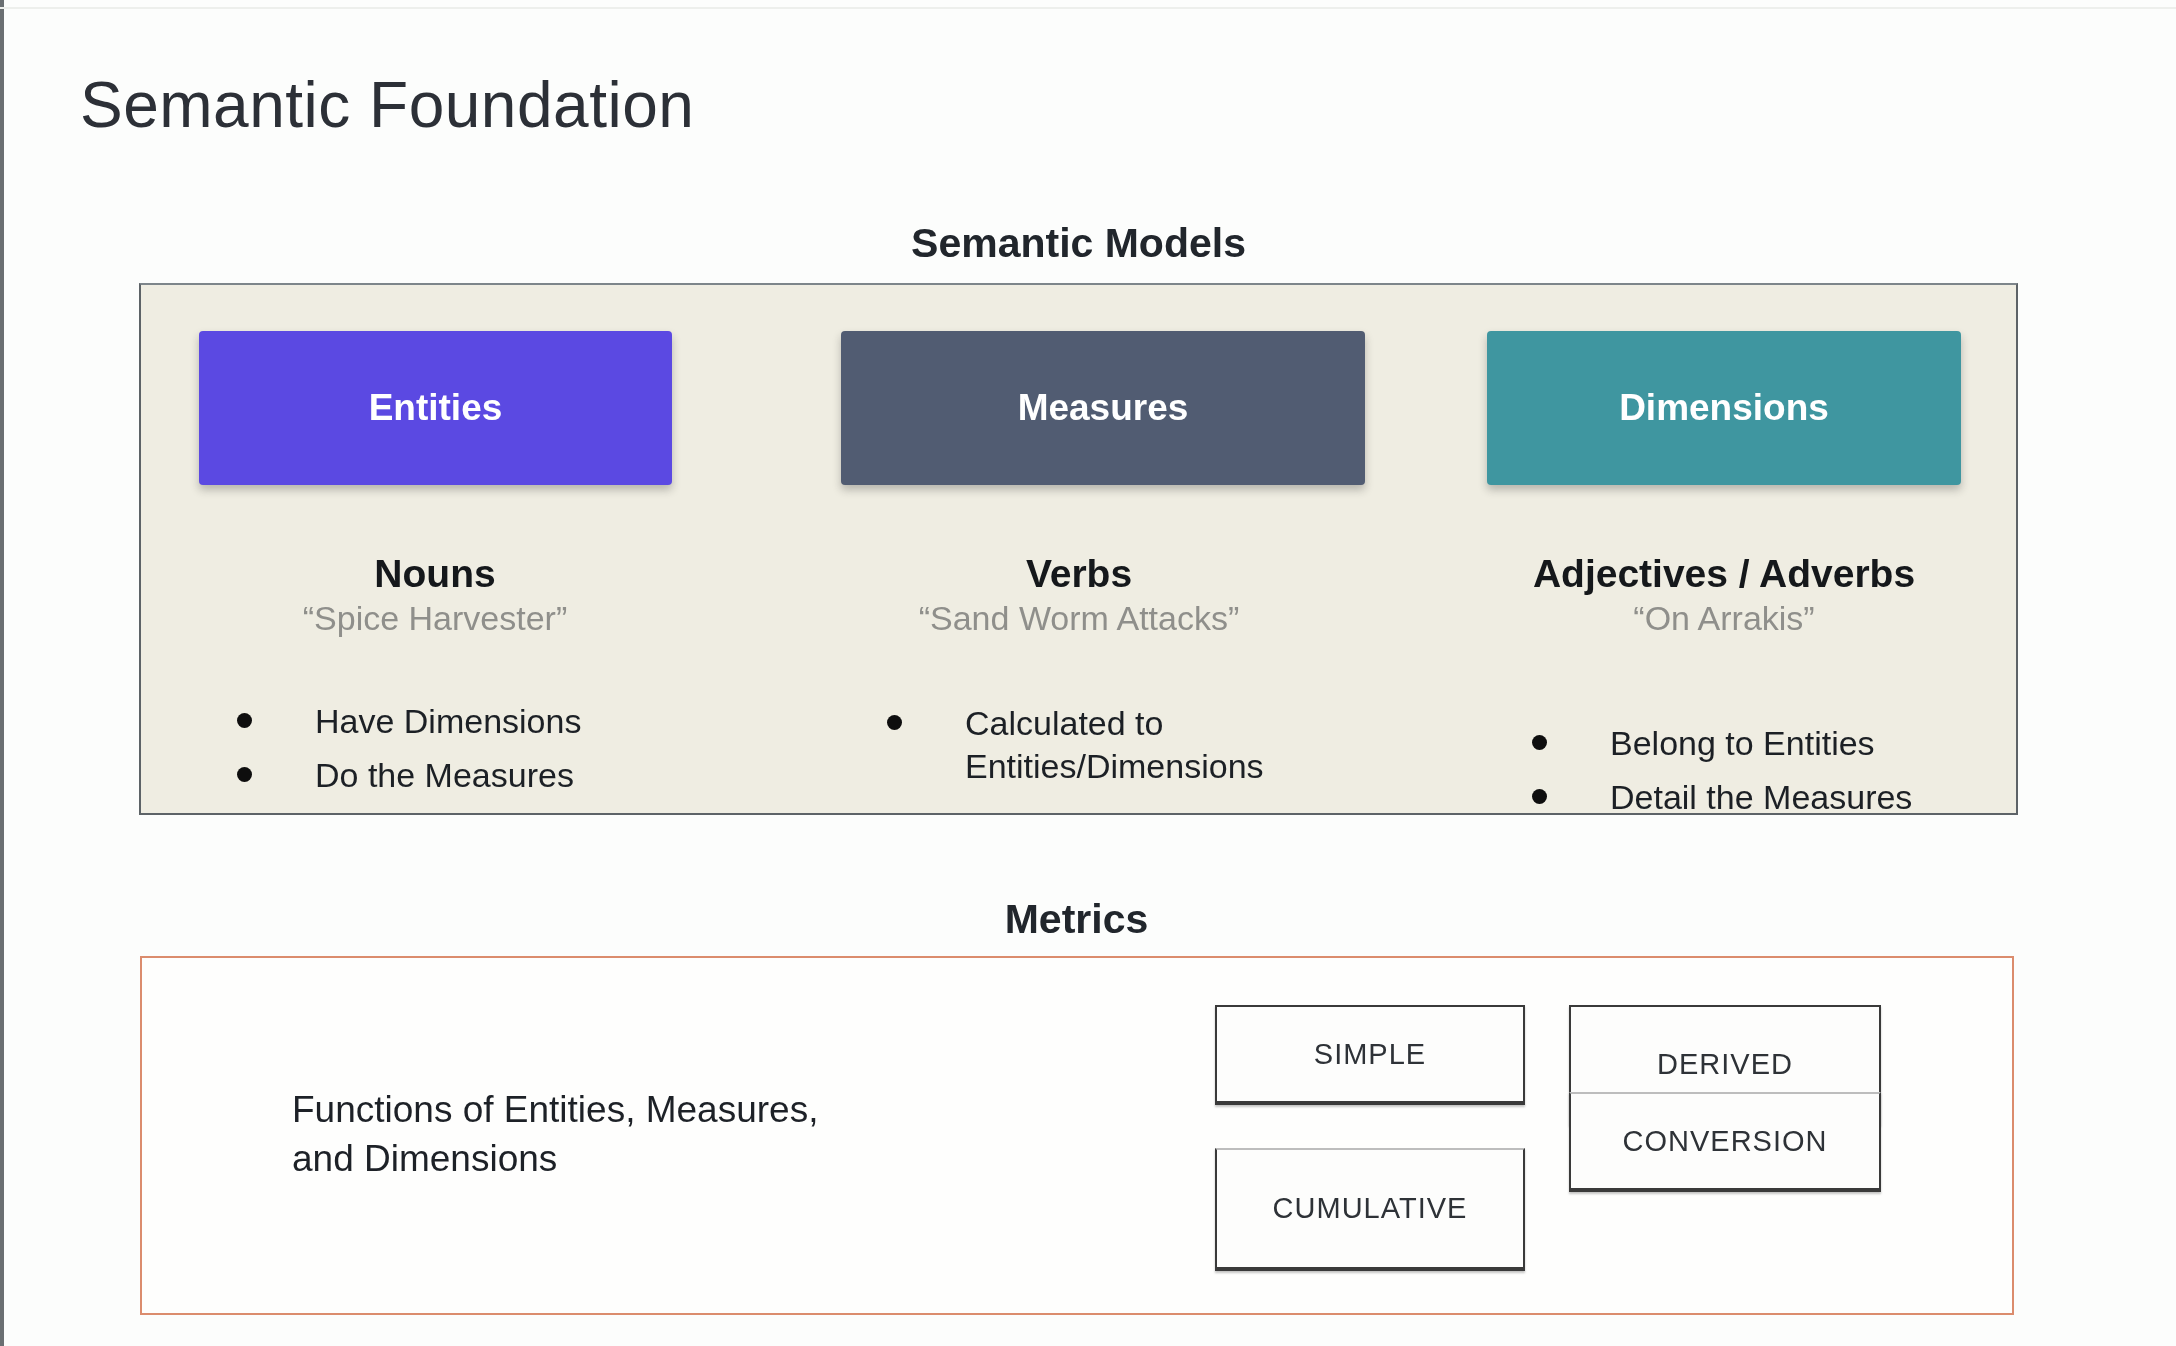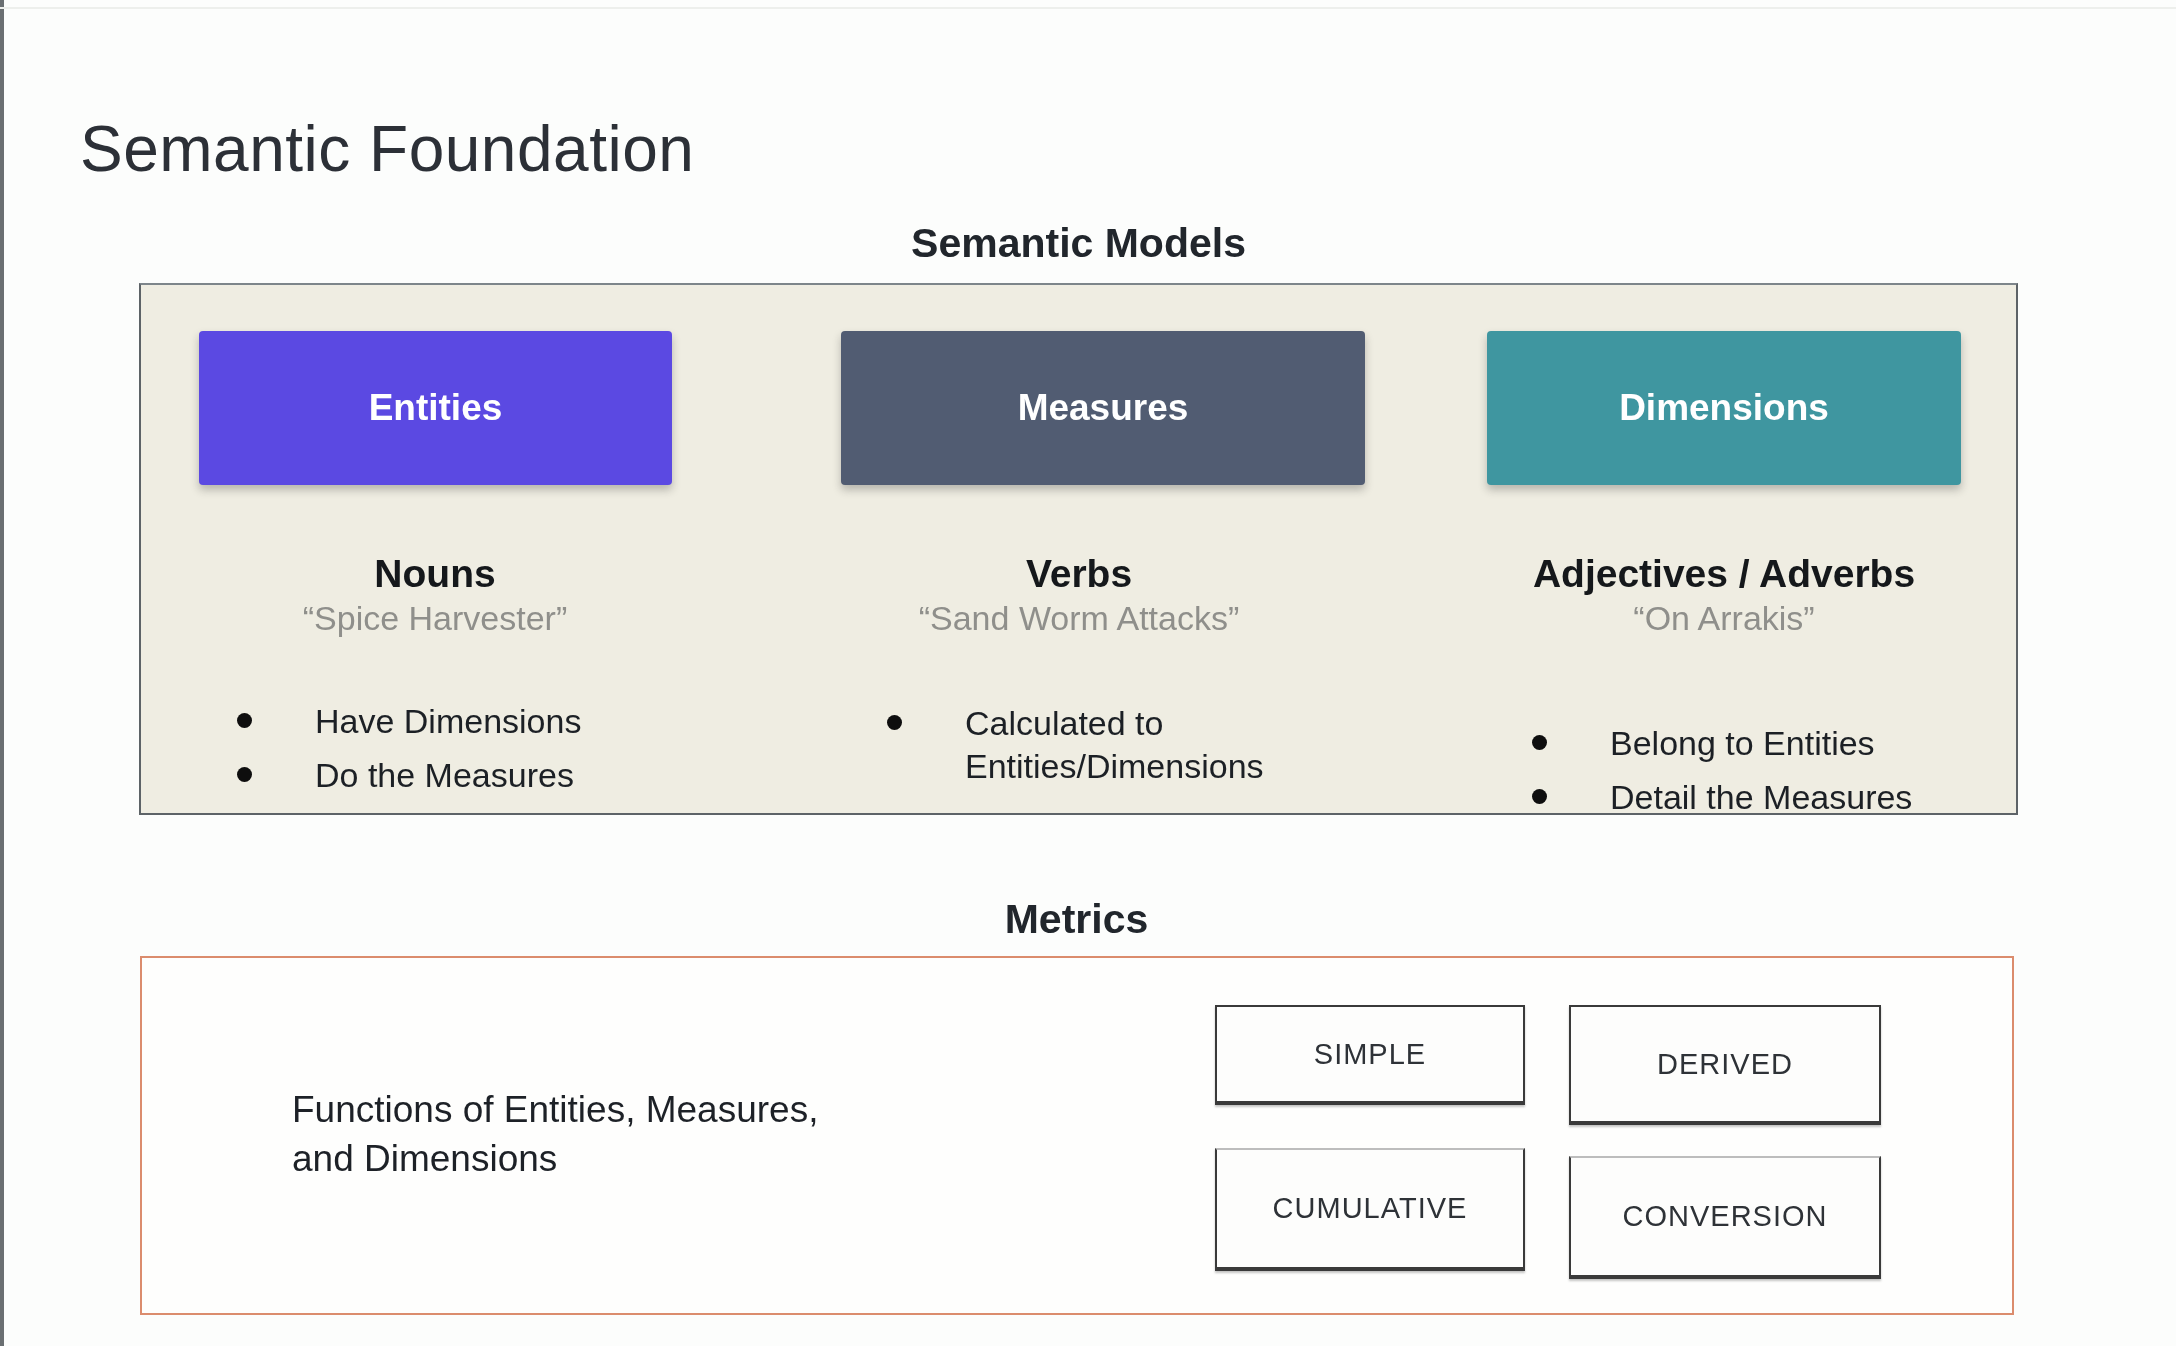--- a/index.html
+++ b/index.html
@@ -12,21 +12,21 @@
   }
   #slide { position:absolute; inset:0; background:#fcfdfc; }
 
   
   .left-edge { position:absolute; left:0; top:0; width:4px; height:1346px; background:#6a6f72; }
   .top-line  { position:absolute; left:0; top:7px; width:2176px; height:2px; background:#edefec; }
 
   
   .slide-title {
     position:absolute; left:80px; top:68px;
-    font-size:64px; font-weight:400; letter-spacing:0.5px; color:#2c3037;margin-top:44px;
+    font-size:64px; font-weight:400; letter-spacing:0.5px; color:#2c3037;
   }
 
   
   .sm-heading {
     position:absolute; left:139px; top:220px; width:1879px;
     text-align:center; font-size:41px; font-weight:700; color:#21262c;
   }
   .sm-box {
     position:absolute; left:139px; top:283px; width:1879px; height:532px;
     background:#EFEDE2; border:2px solid #5d6367; box-sizing:border-box;
@@ -81,21 +81,21 @@
   .type-box {
     position:absolute; background:#fdfdfc; box-sizing:border-box;
     border:2px solid #3a3a3a; border-bottom-width:4px;
     box-shadow:0 2px 2px rgba(90,90,90,0.35);
     display:flex; align-items:center; justify-content:center;
     font-size:29px; letter-spacing:1px; color:#2e3237;
   }
   .type-box.simple     { left:1215px; top:1005px; width:310px; height:100px; }
   .type-box.derived    { left:1569px; top:1005px; width:312px; height:120px; }
   .type-box.cumulative { left:1215px; top:1148px; width:310px; height:123px; border-top-color:#bdbdbd; }
-  .type-box.conversion { left:1569px; top:1156px; width:312px; height:123px; border-top-color:#bdbdbd; }
+  .type-box.conversion { left:1569px; top:1092px; width:312px; height:100px; border-top-color:#bdbdbd; }
 </style>
 </head>
 <body>
 
 <div id="slide">
 
   <div class="left-edge"></div>
   <div class="top-line"></div>
 
   <div class="slide-title">Semantic Foundation</div>

